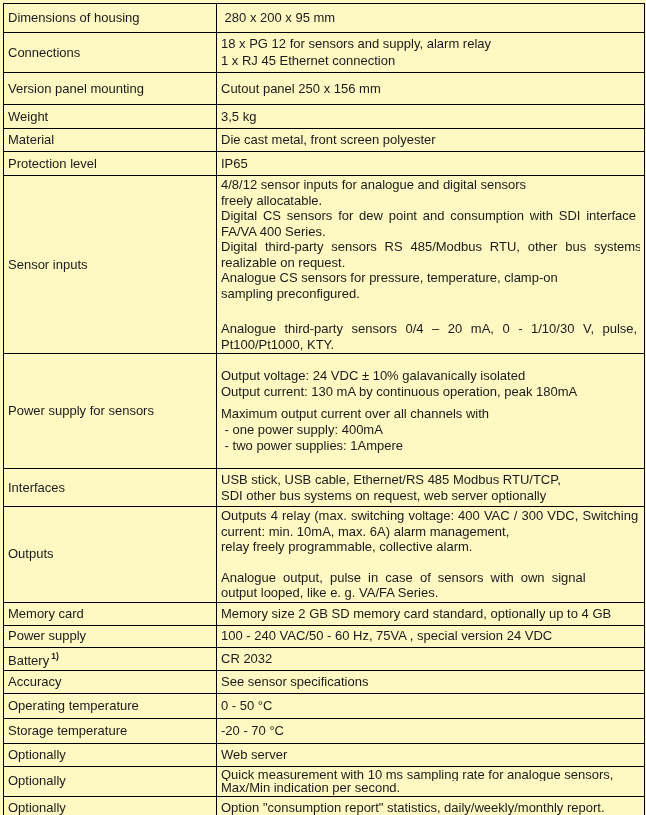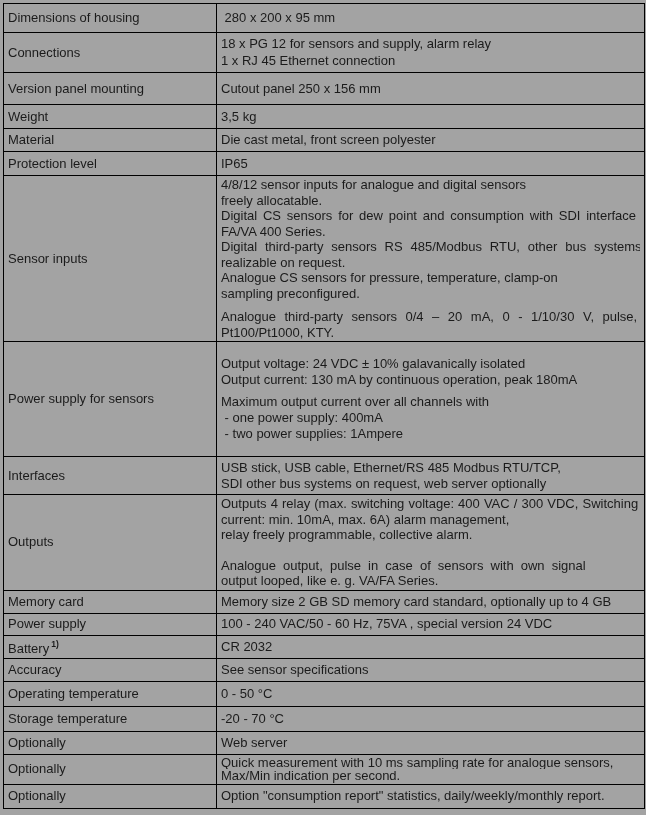--- a/index.html
+++ b/index.html
@@ -1,20 +1,20 @@
 <!DOCTYPE html>
 <html><head>
 <meta charset="utf-8">
 <style>
   html, body { margin: 0; padding: 0; background: #ffffff; }
   .sheet {
     position: relative;
     width: 646px;
     height: 815px;
-    background: #a3a3a3;
+    background: #fef9c3;
     font-family: "Liberation Sans", "DejaVu Sans", sans-serif;
     color: #1b1b1b;
     box-sizing: border-box;
   }
   table.spec {
     position: absolute;
     left: 3px;
     top: 3px;
     width: 641px;
     border-collapse: collapse;
@@ -118,21 +118,21 @@
     <td class="val-cell" style="line-height: 15.5px;">
             <div class="lines">
               <div class="line">4/8/12 sensor inputs for analogue and digital sensors</div>
               <div class="line">freely allocatable.</div>
               <div class="line" style="word-spacing: 2.2px;">Digital CS sensors for dew point and consumption with SDI interface</div>
               <div class="line">FA/VA 400 Series.</div>
               <div class="line" style="word-spacing: 4.2px;">Digital third-party sensors RS 485/Modbus RTU, other bus systems</div>
               <div class="line">realizable on request.</div>
               <div class="line">Analogue CS sensors for pressure, temperature, clamp-on</div>
               <div class="line">sampling preconfigured.</div>
-              <div class="line" style="word-spacing: 4.9px; margin-top: 8px;">Analogue third-party sensors 0/4 – 20 mA, 0 - 1/10/30 V, pulse,</div>
+              <div class="line" style="word-spacing: 4.9px; margin-top: 20px;">Analogue third-party sensors 0/4 – 20 mA, 0 - 1/10/30 V, pulse,</div>
               <div class="line">Pt100/Pt1000, KTY.</div>
             </div>
           </td>
   </tr>
 
   <tr style="height: 115px;">
     <td class="label-cell"><span>Power supply for sensors</span></td>
     <td class="val-cell">
             <div class="lines">
               <div class="line">Output voltage: 24 VDC ± 10% galavanically isolated</div>

